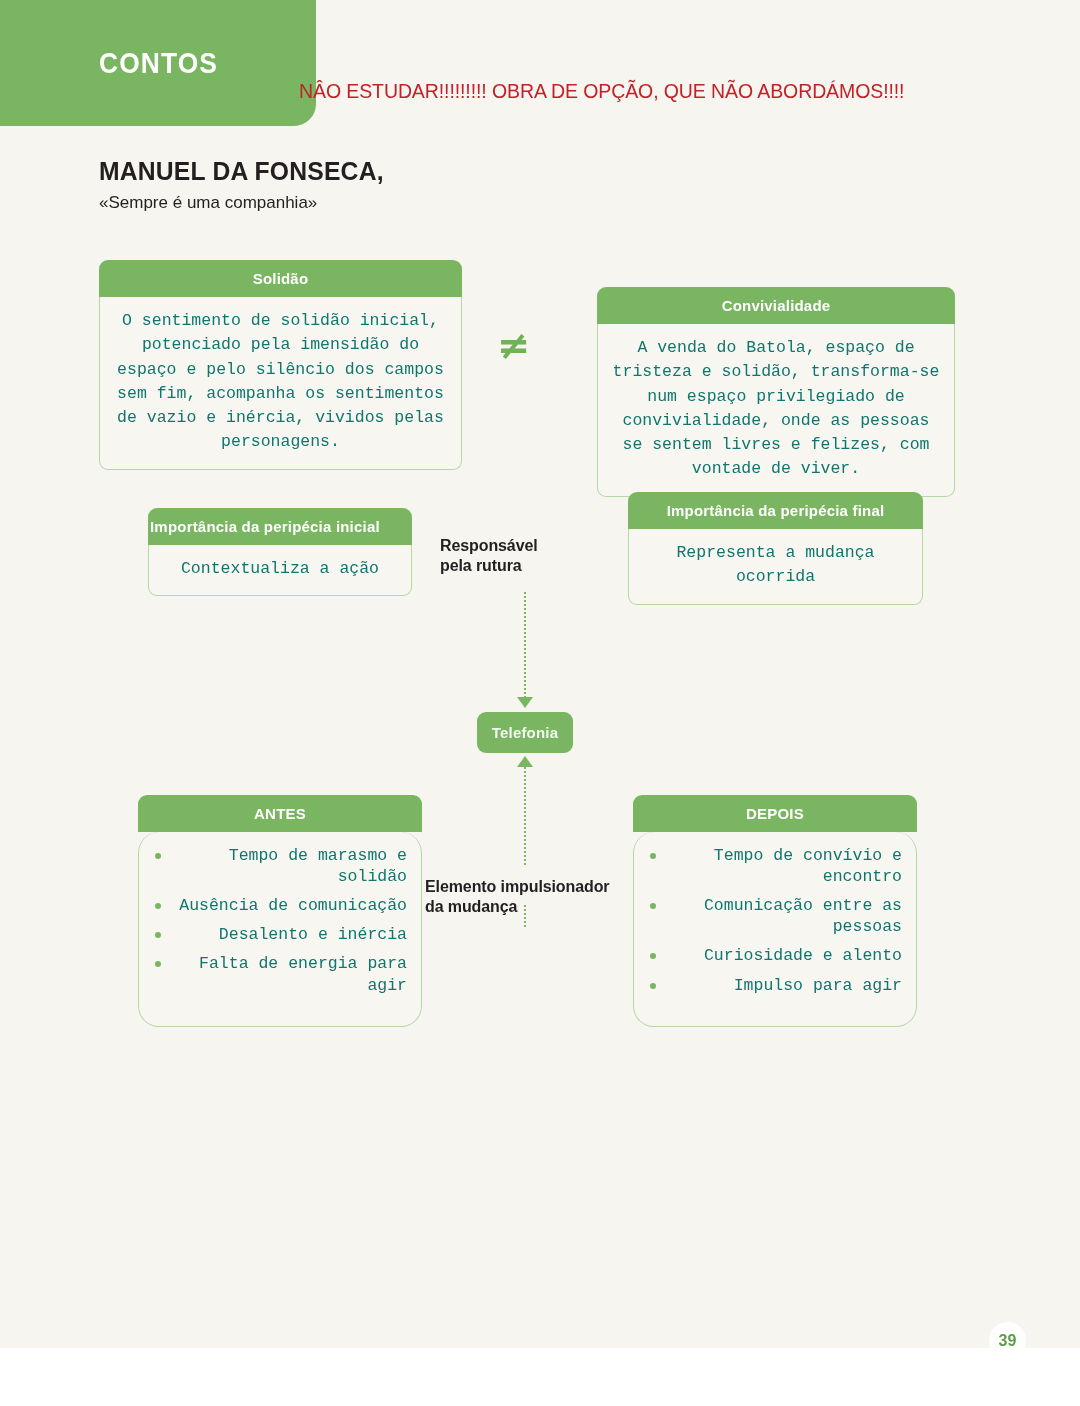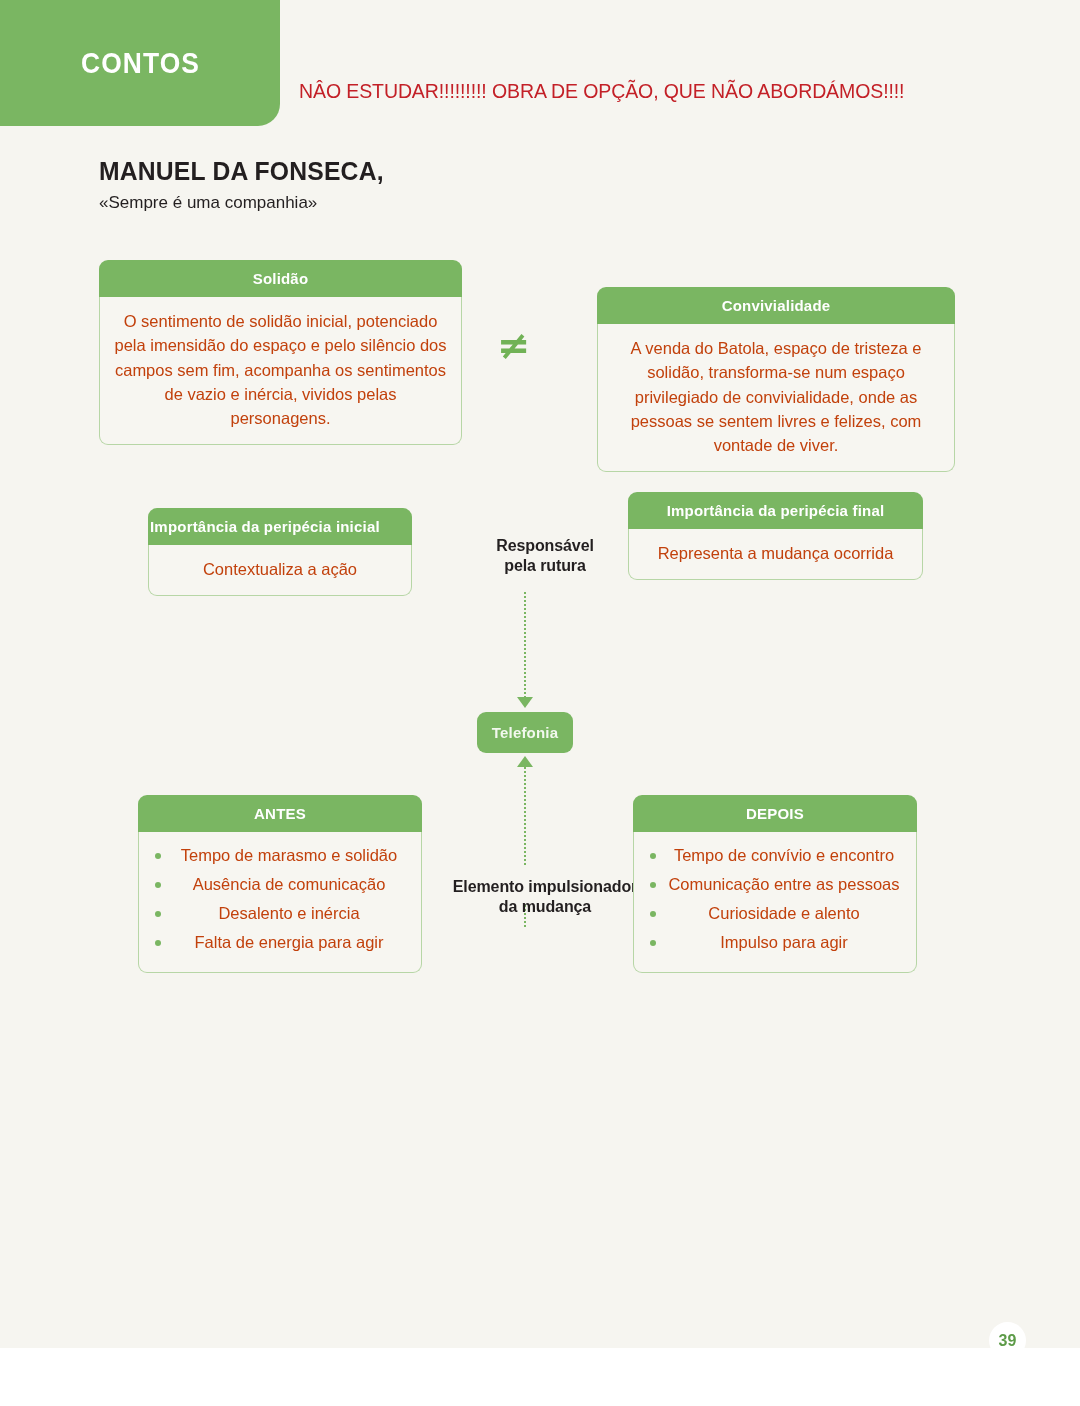--- a/index.html
+++ b/index.html
@@ -29,21 +29,21 @@
     top: 1348px;
     width: 1080px;
     height: 58px;
     background: #ffffff;
   }
 
   
   #section-tab {
     position: absolute;
     left: 0; top: 0;
-    width: 280px;
+    width: 316px;
     height: 126px;
     background: #7ab662;
     border-bottom-right-radius: 22px;
     display: flex;
     align-items: center;
     justify-content: center;
   }
   #section-tab .tab-label {
     color: #ffffff;
     font-size: 30px;
@@ -108,28 +108,30 @@
     text-align: left;
   }
   .card-body {
     background: #f7f6f1;
     border: 1px solid #b7d6a6;
     border-top: none;
     border-bottom-left-radius: 9px;
     border-bottom-right-radius: 9px;
     box-sizing: border-box;
     font-size: 16.5px;
-    color: #c2410c;
+    color: #0f766e;
     line-height: 1.47;
     text-align: center;
     padding: 12px 14px 14px 14px;
+    font-family: Liberation Mono, monospace;
   }
   .card-body.list {
-    text-align: center;
-    padding: 13px 14px 3px 16px;
+    text-align: right;
+    padding: 13px 14px 14px 16px;
+    border-radius: 21px;
   }
   .card-body ul {
     list-style: none;
     margin: 0;
     padding: 0;
   }
   .card-body ul li {
     position: relative;
     padding-left: 16px;
     margin-bottom: 8px;
@@ -165,27 +167,25 @@
     font-size: 40px;
     color: #71b256;
     font-weight: 600;
     line-height: 1;
     font-family: "DejaVu Sans", sans-serif;
   }
 
   
   .mid-label {
     position: absolute;
-    text-align: center;
     font-size: 16px;
     font-weight: bold;
     color: #231f20;
     line-height: 1.22;
     letter-spacing: -0.1px;
-    margin-left: 20px;
   }
   #label-responsavel { left: 440px; top: 536px; width: 170px; }
   #label-elemento    { left: 425px; top: 877px; width: 200px; }
 
   
   .dotted-line {
     position: absolute;
     width: 0;
     border-left: 2px dotted #7ab662;
   }

